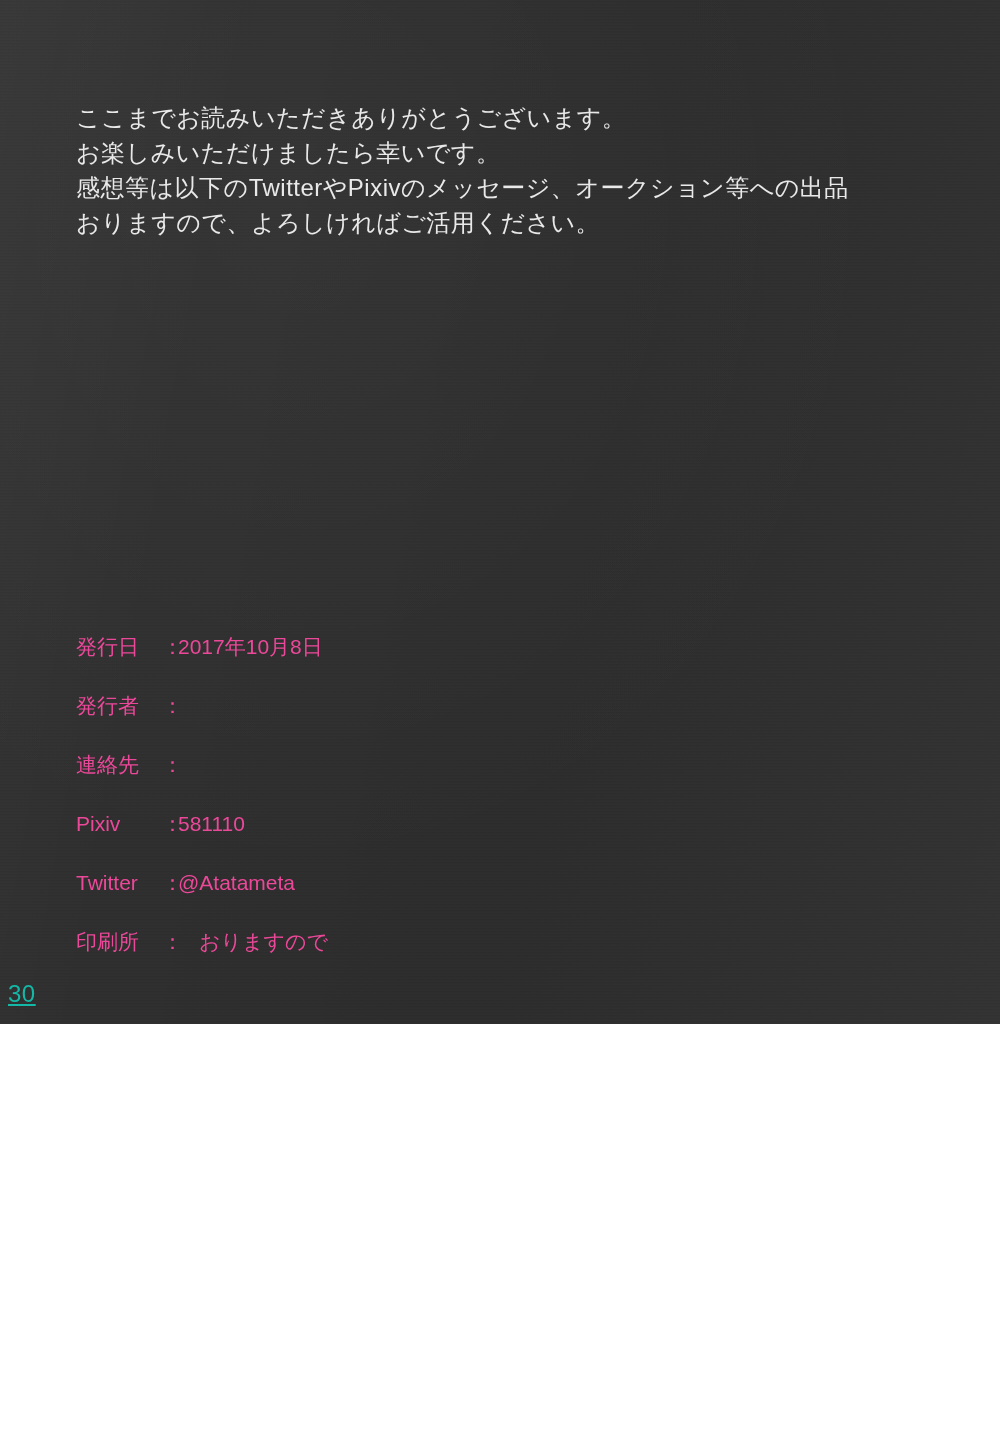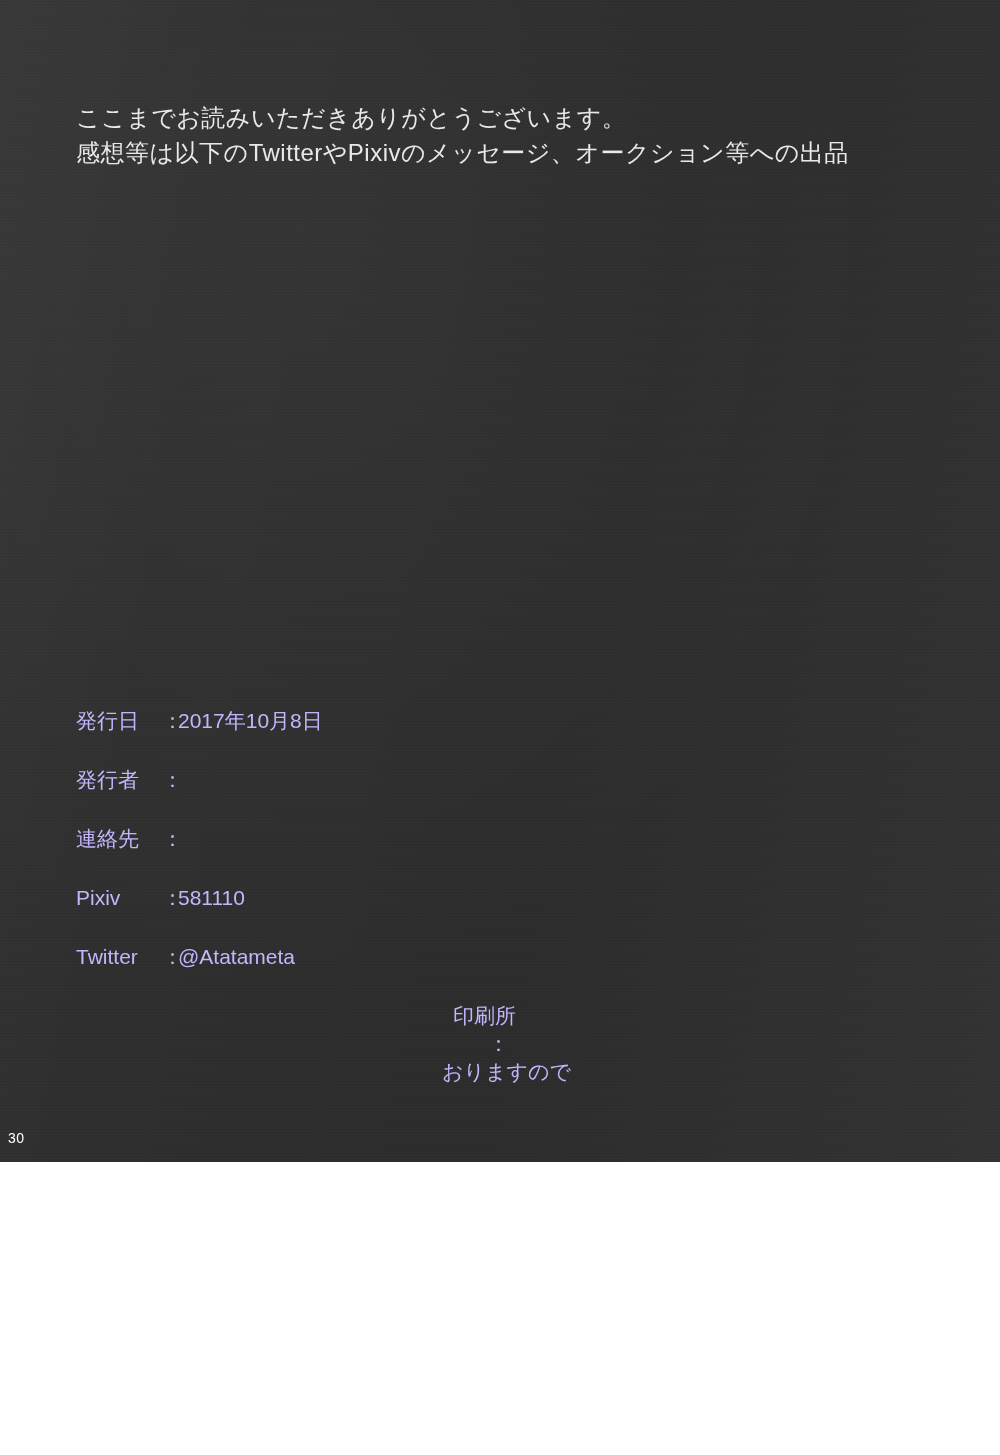--- a/index.html
+++ b/index.html
@@ -6,21 +6,21 @@
     margin: 0;
     padding: 0;
     background: #ffffff;
   }
   body {
     font-family: "Liberation Sans", sans-serif;
   }
   .page {
     position: relative;
     width: 1000px;
-    height: 1162px;
+    height: 1024px;
     background: #2e2e2e;
     overflow: hidden;
   }
   
   .page::before {
     content: "";
     position: absolute;
     inset: 0;
     background:
       linear-gradient(100deg, rgba(255,255,255,0.035) 0%, rgba(255,255,255,0.00) 22%, rgba(0,0,0,0.05) 55%, rgba(255,255,255,0.02) 100%),
@@ -52,62 +52,64 @@
 
   .colophon {
     position: absolute;
     left: 76px;
     bottom: 68px;
     width: 840px;
     z-index: 3;
   }
   .colophon-row {
     display: flex;
-    align-items: center;
-    color: #c4b5fd;
+    align-items: flex-end;
+    color: #ec4899;
     font-size: 21px;
     line-height: 28px;
     margin-bottom: 31px;
   }
   .colophon-row:last-child {
-    margin-bottom: 8px;
-    flex-direction: column;
+    margin-bottom: 0;
   }
   .colophon-label {
     display: inline-block;
     min-width: 86px;
     white-space: nowrap;
   }
   .colophon-sep {
     display: inline-block;
     width: 16px;
     text-align: center;
   }
   .colophon-value {
     white-space: nowrap;
   }
 
   .page-number {
     position: absolute;
     left: 8px;
     bottom: 16px;
-    color: #ffffff;
-    font-size: 14px;
+    color: #14b8a6;
+    font-size: 24px;
     letter-spacing: 0.5px;
     z-index: 3;
+    text-decoration: underline;
   }
 </style>
 </head>
 <body>
 
 <div class="page">
 
   <div class="afterword">
     <div class="line">ここまでお読みいただきありがとうございます。</div>
+    <div class="line">お楽しみいただけましたら幸いです。</div>
     <div class="line">感想等は以下のTwitterやPixivのメッセージ、オークション等への出品</div>
+    <div class="line">おりますので、よろしければご活用ください。</div>
   </div>
 
   <div class="colophon">
 
     <div class="colophon-row">
       <span class="colophon-label">発行日</span>
       <span class="colophon-sep">：</span>
       <span class="colophon-value">2017年10月8日</span>
     </div>
 

